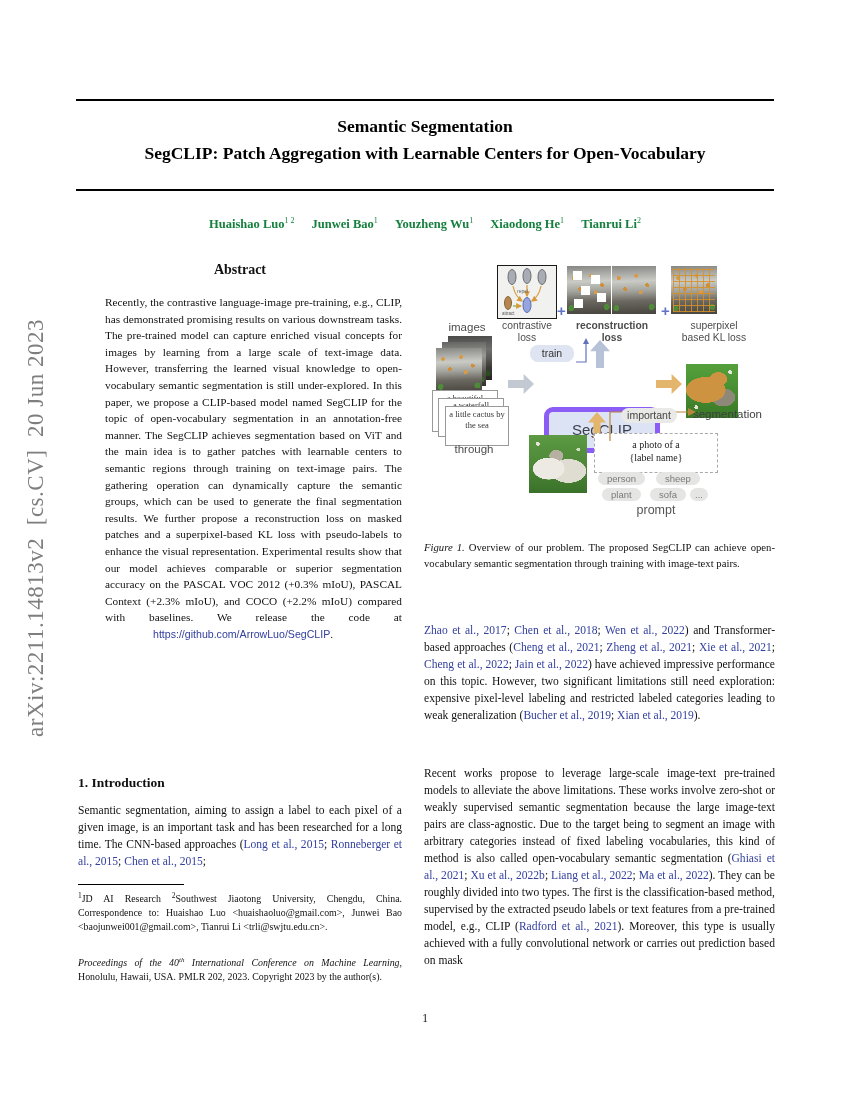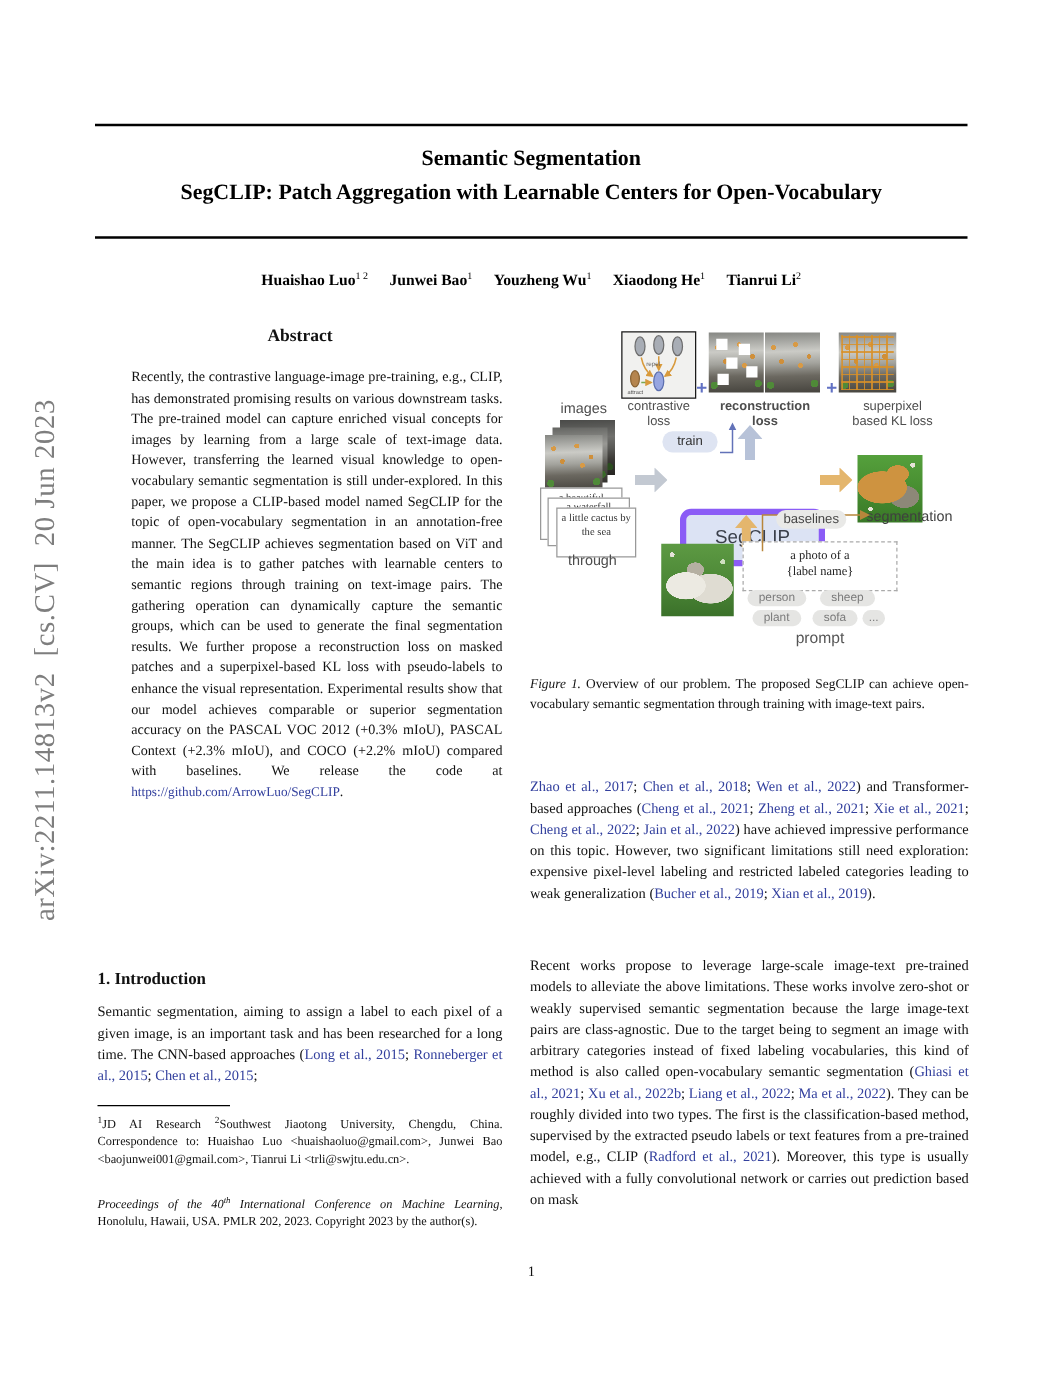--- a/index.html
+++ b/index.html
@@ -10,21 +10,21 @@
   .rule-top { left:76px; top:99px;  width:698px; }
   .rule-mid { left:76px; top:189px; width:698px; }
 
   .watermark { position:absolute; left:36px; top:528px; transform:translate(-50%,-50%) rotate(-90deg);
                white-space:pre; font-size:23px; color:#7e7e7e; letter-spacing:0.5px; }
 
   .title { position:absolute; left:76px; top:113px; width:698px; text-align:center;
            font-size:17.5px; font-weight:bold; line-height:27px; color:#000; }
 
   .authors { position:absolute; left:76px; top:216px; width:698px; text-align:center;
-             font-weight:bold; font-size:12.5px; color:#000000; }
+             font-weight:bold; font-size:12.5px; color:#15803d; }
   .authors .author { margin:0 7px; }
   .authors sup { font-size:8px; font-weight:normal; }
 
   .col { position:absolute; top:262px; }
   .col-left  { left:78px;  width:324px; }
   .col-right { left:424px; width:351px; }
 
   .abs-h { position:absolute; top:0; left:0; width:100%; text-align:center;
            font-weight:bold; font-size:14px; }
   .abs-body { position:absolute; top:32px; left:27px; width:297px; text-align:justify;
@@ -32,21 +32,21 @@
   .sec-h { position:absolute; top:513px; left:0; width:100%; font-weight:bold; font-size:13.5px; }
   .intro-p { position:absolute; top:540px; left:0; width:324px; }
   .body-p { text-align:justify; font-size:11.55px; line-height:17px; }
 
   .fn-rule { position:absolute; top:622px; left:0; width:106px; height:1px; background:#000; }
   .fn { position:absolute; left:0; width:324px; text-align:justify; font-size:9.9px; line-height:13.9px; }
   .fn-aff { top:627px; }
   .fn-proc { top:692px; }
 
   .s-cite { color:#33409e; }
-  .s-link { color:#33409e; font-family:Liberation Serif, serif; font-size:10.6px; }
+  .s-link { color:#33409e; font-family:Liberation Sans, sans-serif; font-size:10.6px;margin-left:48px; }
   .s-b { font-weight:normal; }
   .s-i { font-style:italic; }
   .s-sup  { vertical-align:super; font-size:7.5px; }
   .s-isup { vertical-align:super; font-size:7px; font-style:italic; }
 
   .fig-caption { position:absolute; top:278px; left:0; width:351px; text-align:justify;
                  font-size:10.7px; line-height:15.5px; }
   .p1 { position:absolute; top:360px; left:0; width:351px; }
   .p2 { position:absolute; top:503px; left:0; width:351px; }
 
@@ -232,21 +232,21 @@
 
       <div class="fig-abs arr-right c-tan" style="left:232px; top:112px; width:26px; height:20px;"></div>
       <div class="fig-abs ph ph-seg" style="left:262px; top:102px; width:52px; height:54px;"></div>
 
       <div class="fig-abs arr-up c-tan" style="left:164px; top:150px; width:18px; height:26px;"></div>
 
       <svg class="fig-abs" style="left:182px; top:141px; z-index:2;" width="92" height="42" viewBox="0 0 92 42">
         <path d="M4,38 L4,9 L82,9" fill="none" stroke="#b8863b" stroke-width="1.2"></path>
         <polygon points="82,5 82,13 90,9" fill="#b8863b"></polygon>
       </svg>
-      <div class="pill pill-inf">baselines</div>
+      <div class="pill pill-inf">important</div>
       <div class="fig-lbl" style="left:256px; top:147px; width:95px; font-size:11.5px; color:#3f3f3f;">segmentation</div>
 
       <div class="fig-abs ph ph-sheep" style="left:105px; top:173px; width:58px; height:58px;"></div>
       <div class="fig-abs prompt-box">
         <div>a photo of a</div>
         <div>{label name}</div>
       </div>
       <div class="tag" style="left:174px; top:210px;">person</div>
       <div class="tag" style="left:232px; top:210px;">sheep</div>
       <div class="tag" style="left:178px; top:226px;">plant</div>

